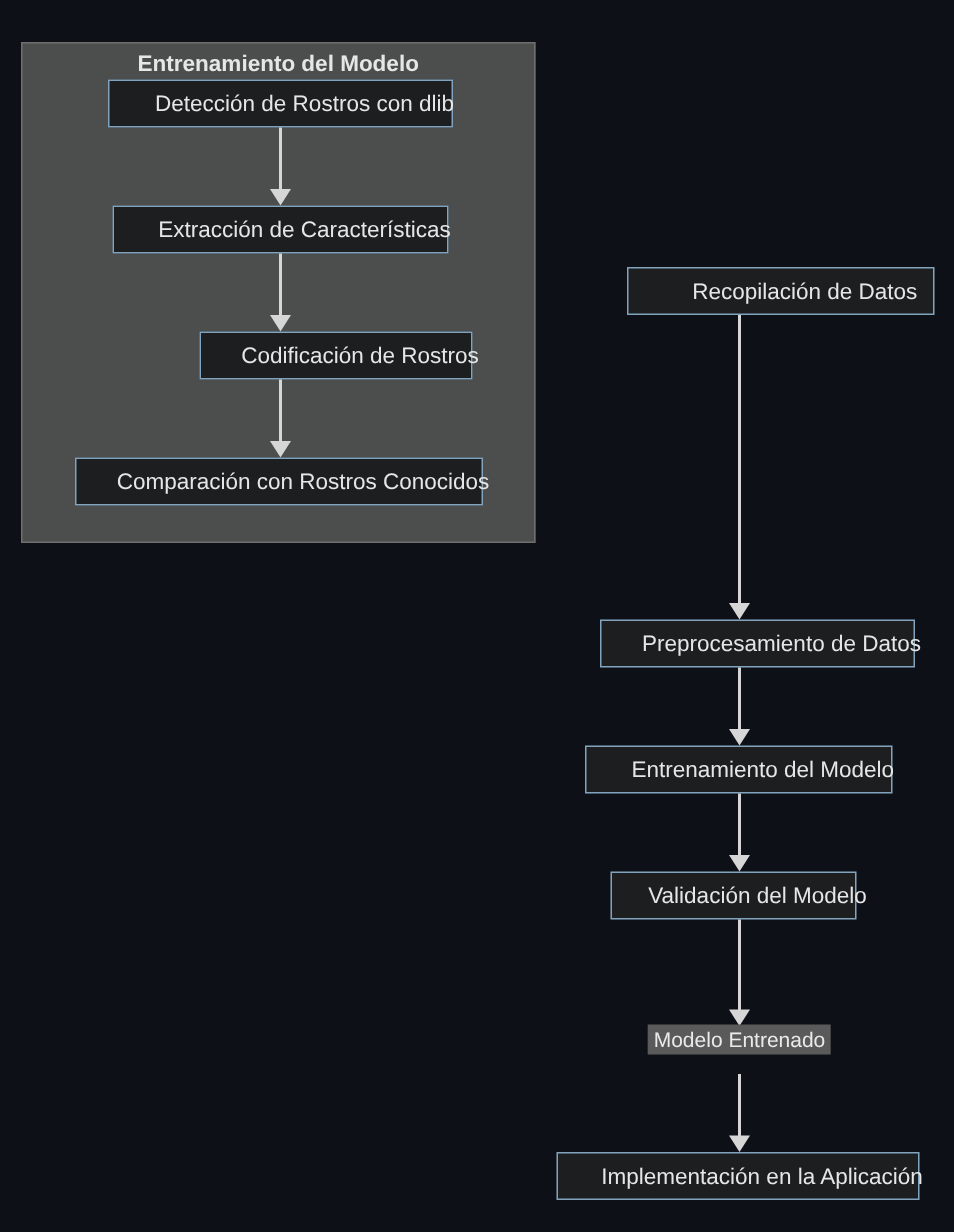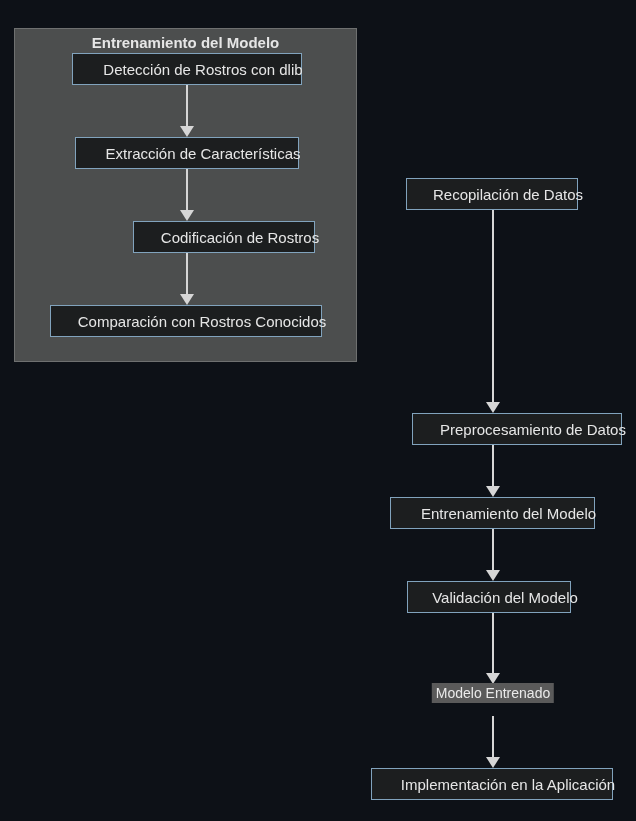--- a/index.html
+++ b/index.html
@@ -45,22 +45,22 @@
   .edge-label{
     position:absolute;left:493px;top:639px;transform:translateX(-50%);
     background:var(--edge-label-bg);color:var(--edge-label-text);
     font-size:14px;line-height:20px;padding:0 4px;white-space:nowrap;z-index:2;margin-top:44px;
   }
   
   .n1{left:72px;top:53px;width:230px;}
   .n2{left:75px;top:137px;width:224px;}
   .n3{left:96px;top:221px;width:182px;margin-left:37px;}
   .n4{left:50px;top:305px;width:272px;}
-  .r1{left:406px;top:178px;width:172px;}
-  .r2{left:412px;top:413px;width:210px;}
+  .r1{left:418px;top:178px;width:205px;}
+  .r2{left:400px;top:413px;width:210px;}
   .r3{left:390px;top:497px;width:205px;}
   .r4{left:407px;top:581px;width:164px;}
   .r5{left:409px;top:684px;width:167px;}
   .r6{left:371px;top:768px;width:242px;}
   
   .a1{left:180px;top:85px;height:52px;}
   .a2{left:180px;top:169px;height:52px;}
   .a3{left:180px;top:253px;height:52px;}
   .a4{left:486px;top:210px;height:203px;}
   .a5{left:486px;top:445px;height:52px;}

